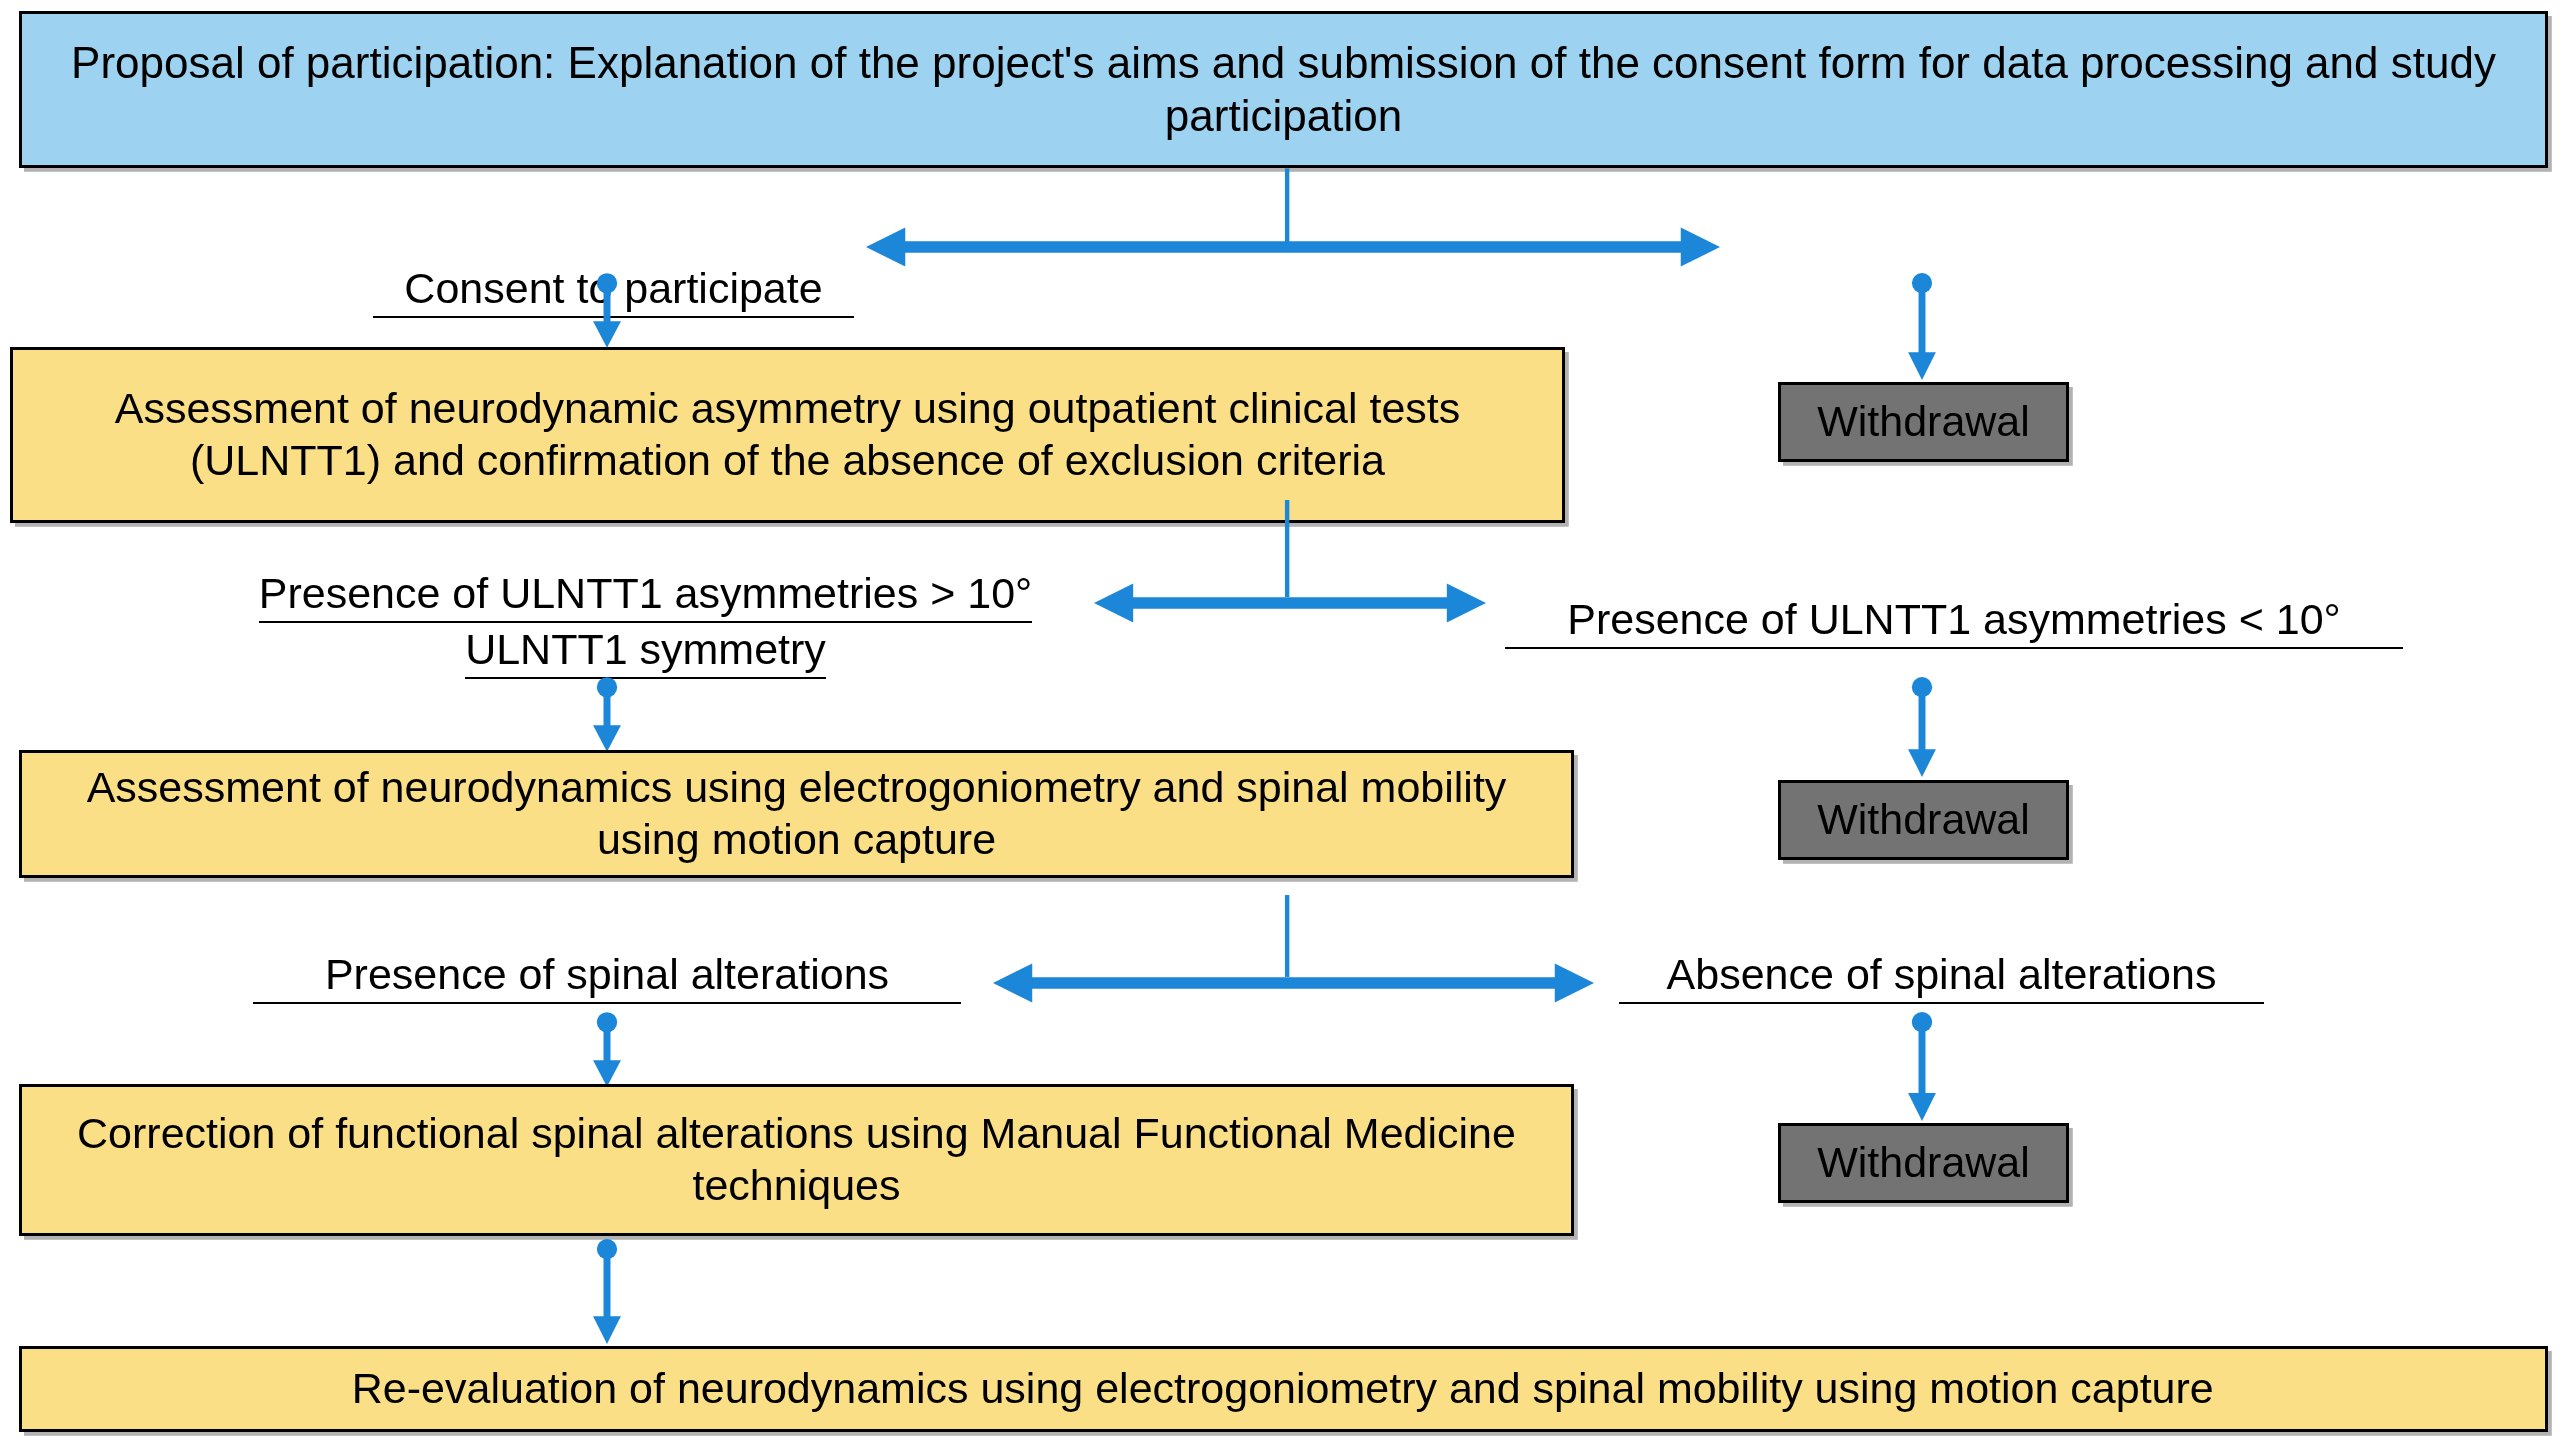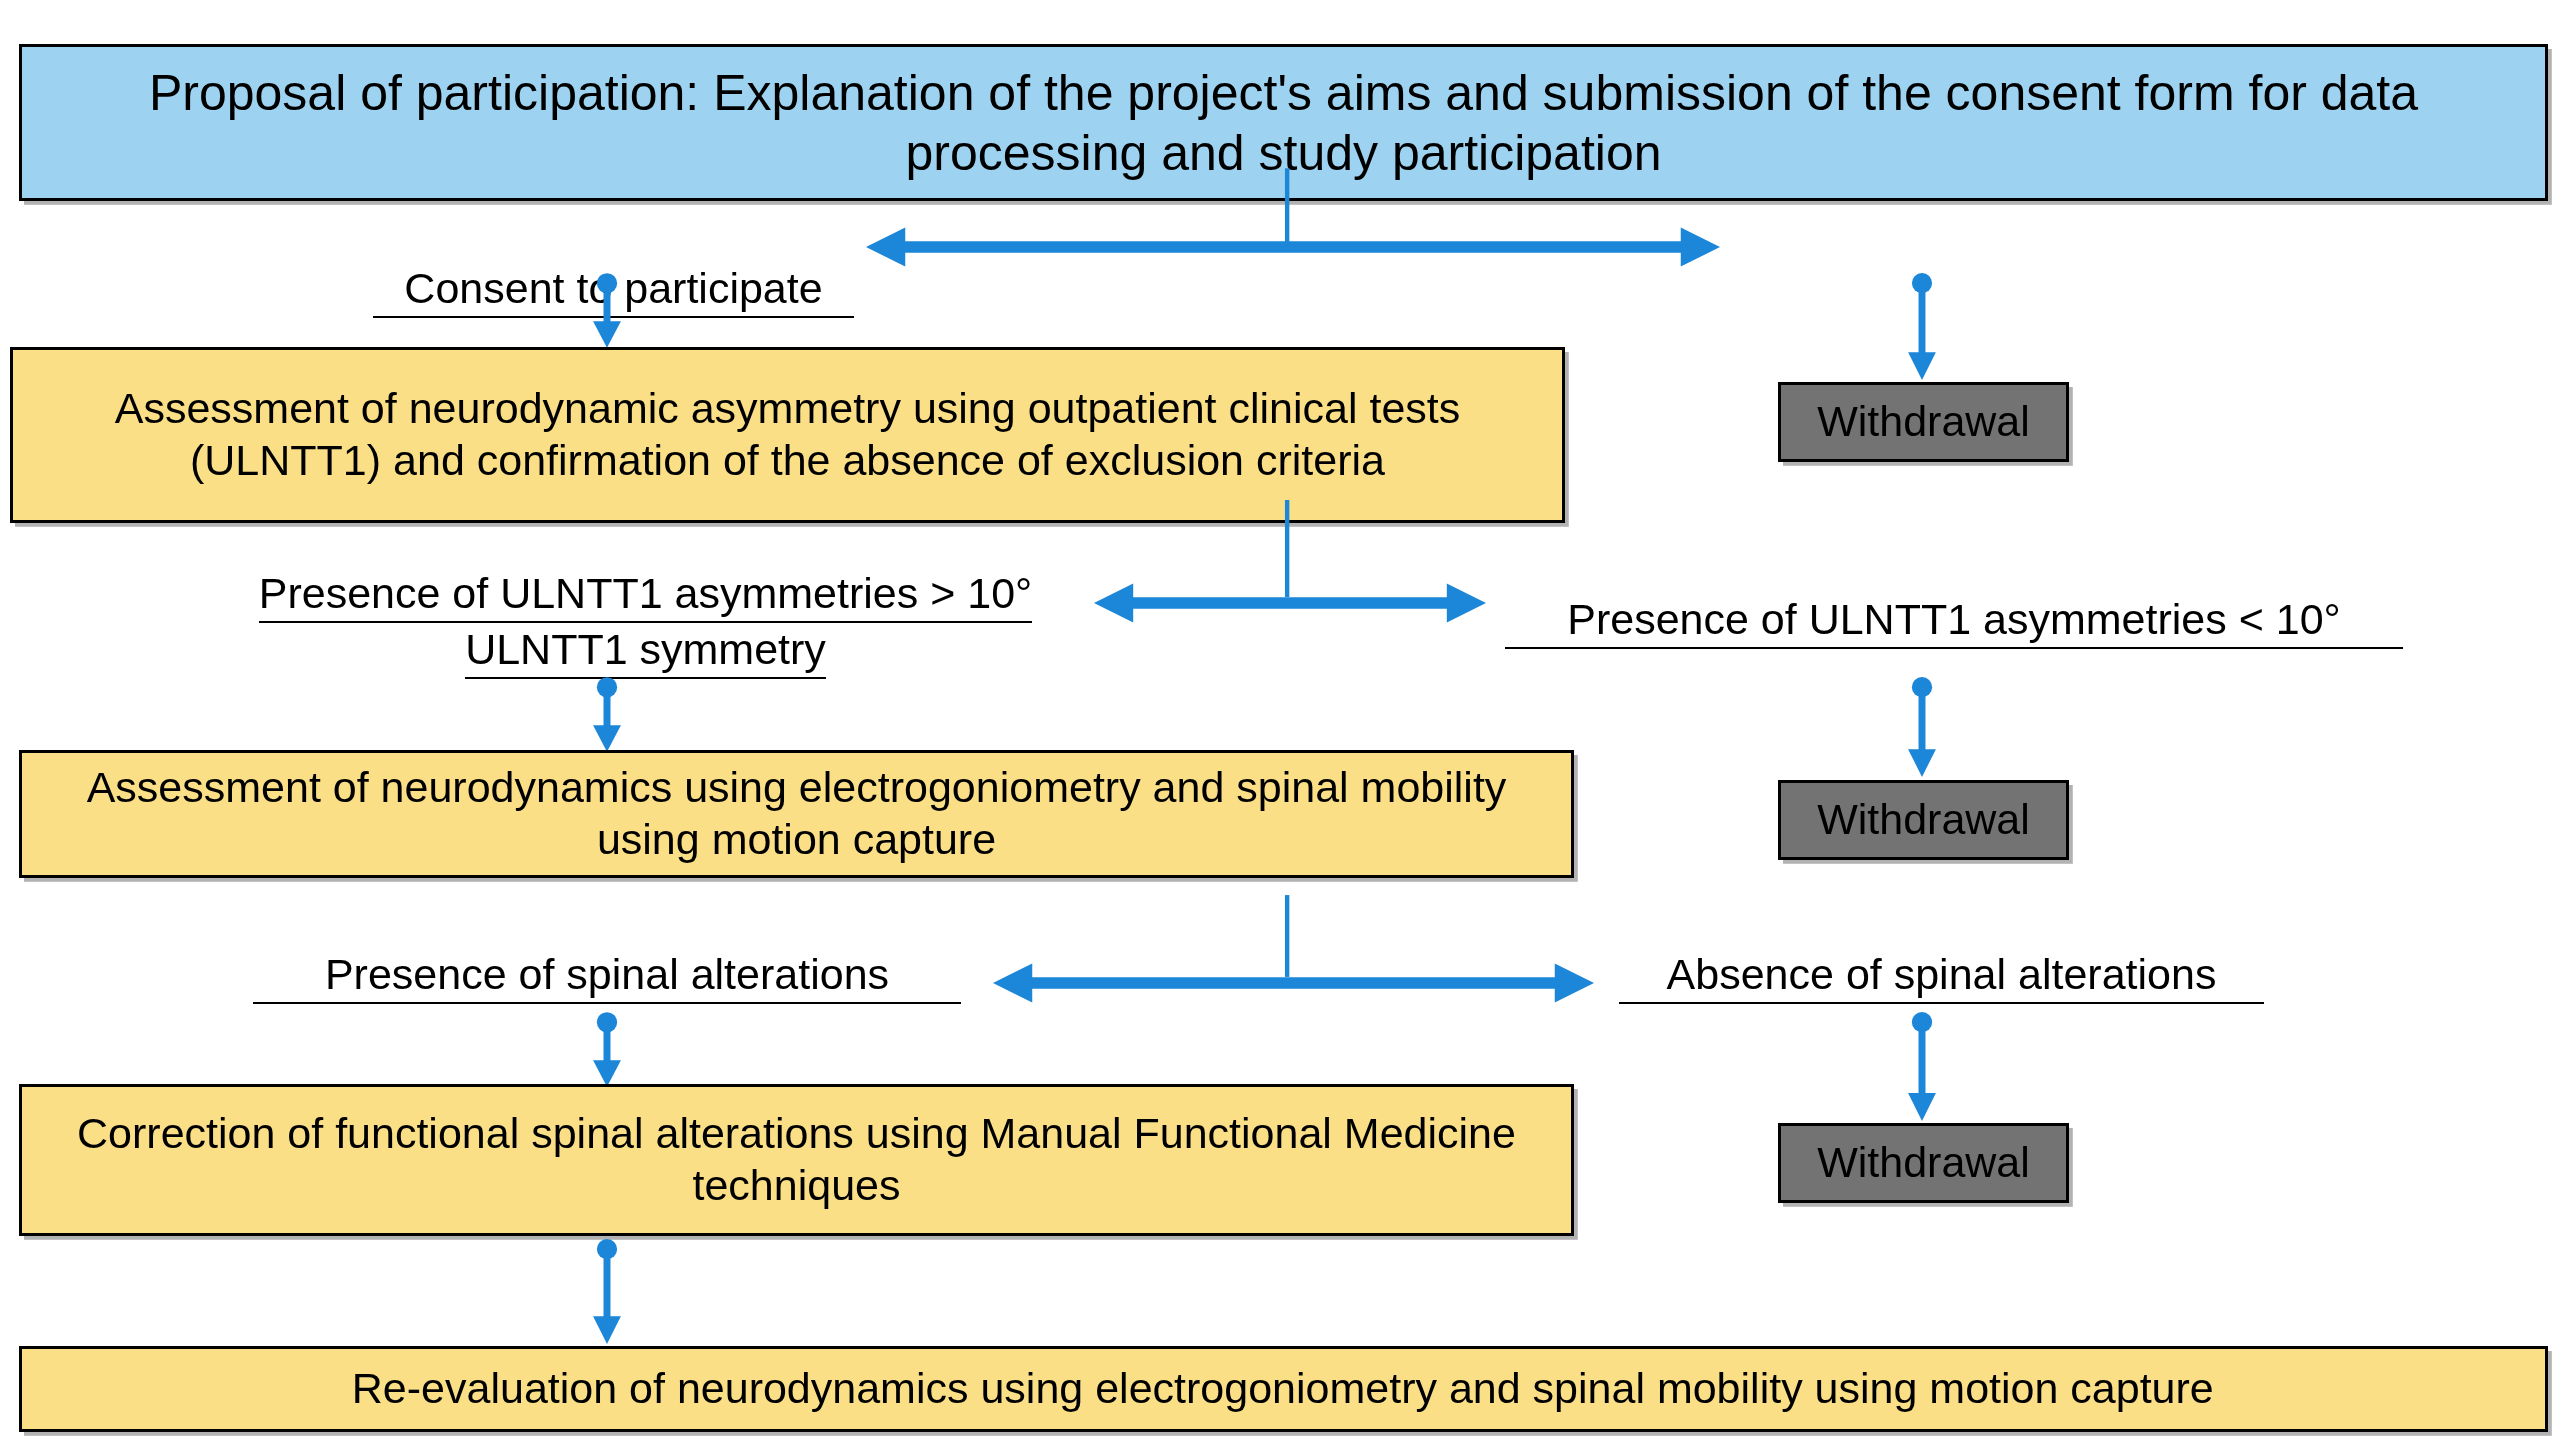--- a/index.html
+++ b/index.html
@@ -50,21 +50,21 @@
     display: inline-block;
     border-bottom: 2.5px solid #000000;
     padding-bottom: 1.3px;
   }
   .blabel .ln { display: block; }
 
   
   .conn { position: absolute; overflow: visible; }
   .conn svg { display: block; overflow: visible; }
 
-  .fs-xl  { font-size: 50px; margin-top: 33px; }
+  .fs-xl  { font-size: 44px; }
   .fs-lg  { font-size: 43px; }
 </style>
 </head>
 <body>
 
 <div id="stage">
 
   <div class="box box-blue fs-xl" style="left:19px; top:11.4px; width:2529px; height:157px;">
     <span class="txt">Proposal of participation: Explanation of the project's aims and submission of the consent form for data processing and study participation</span>
   </div>

